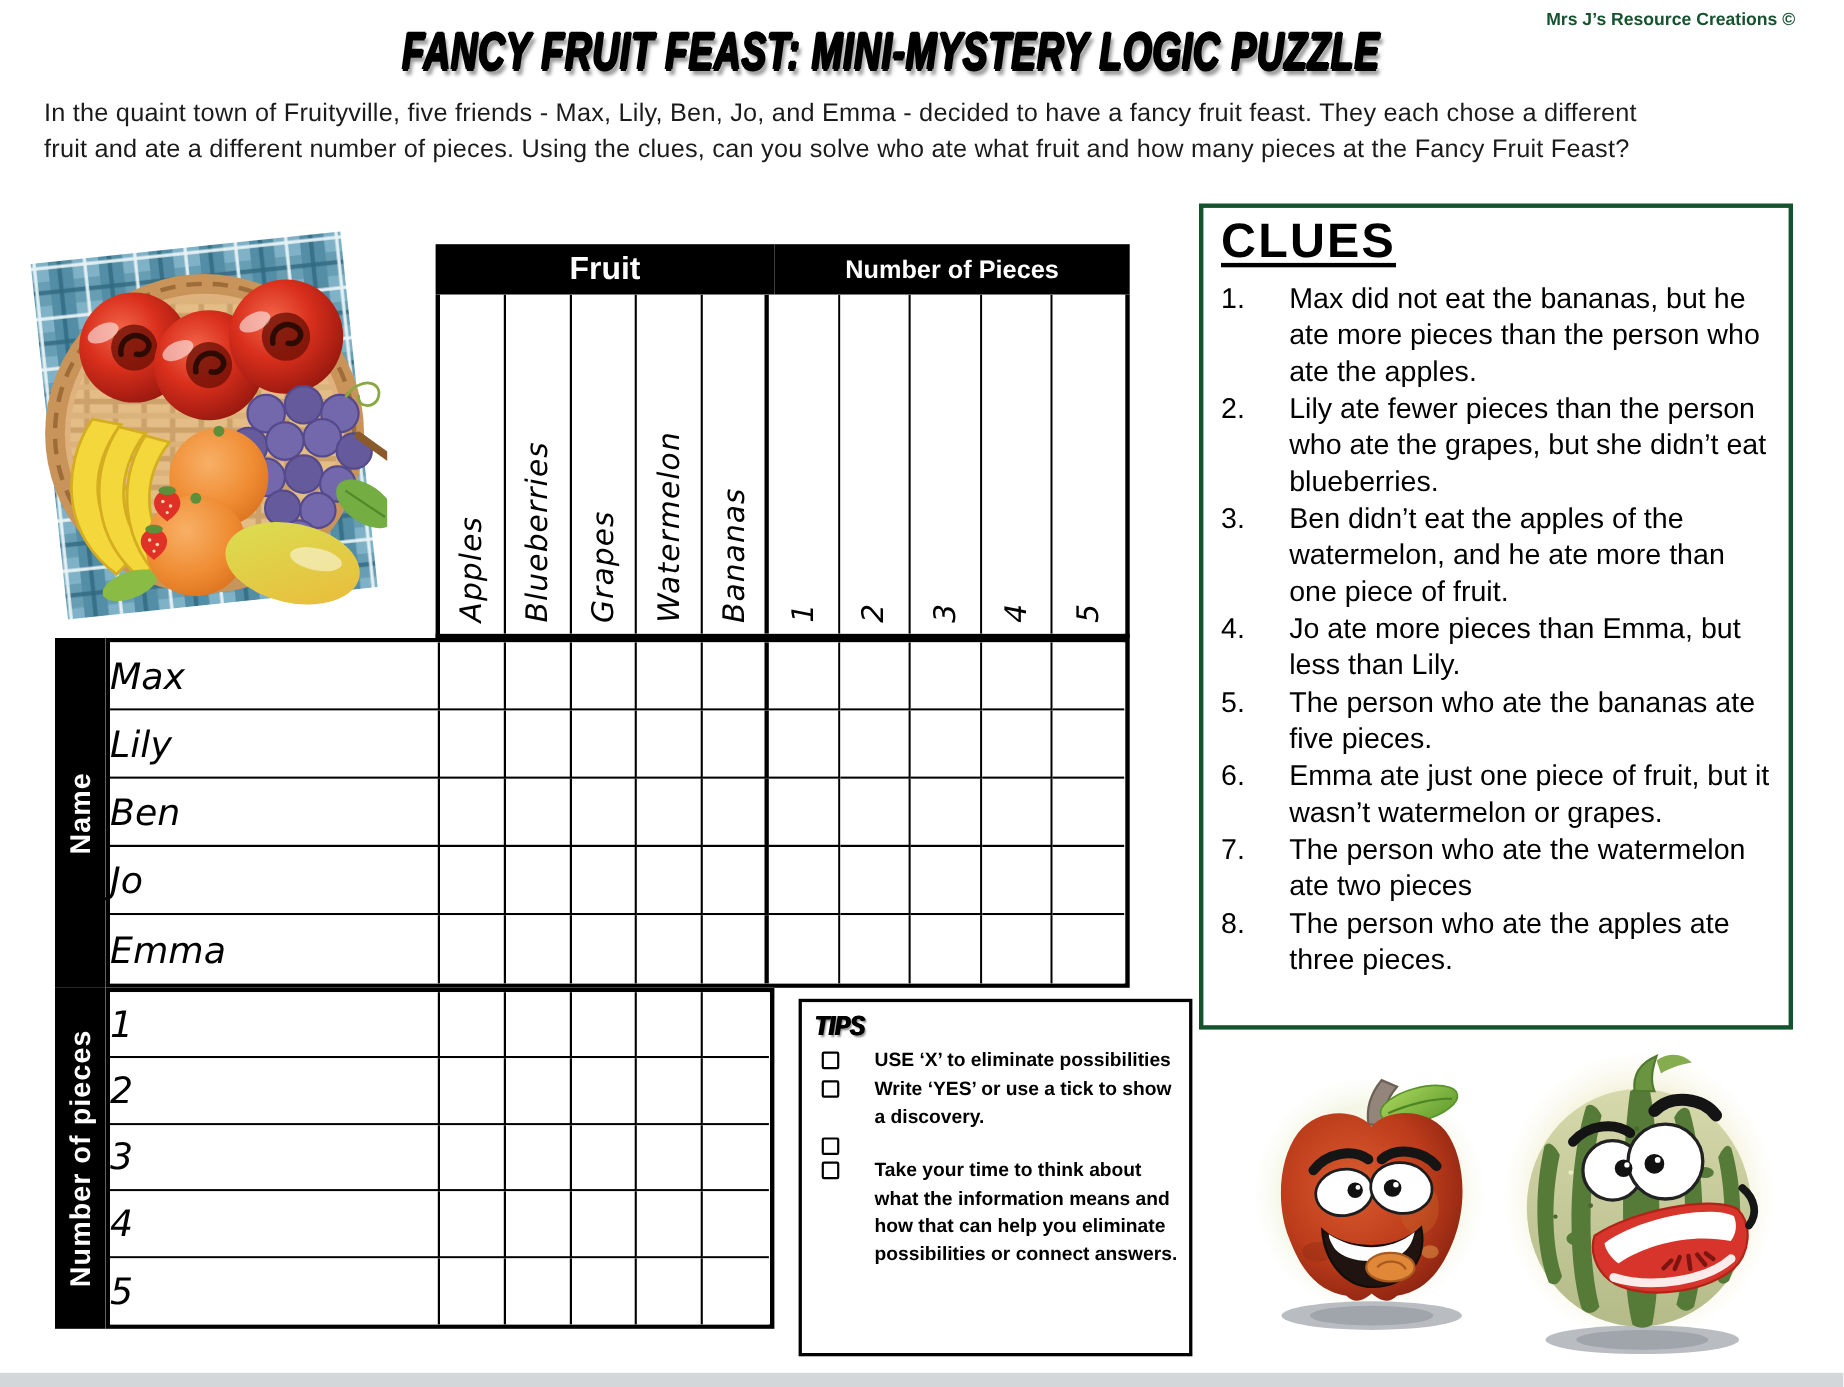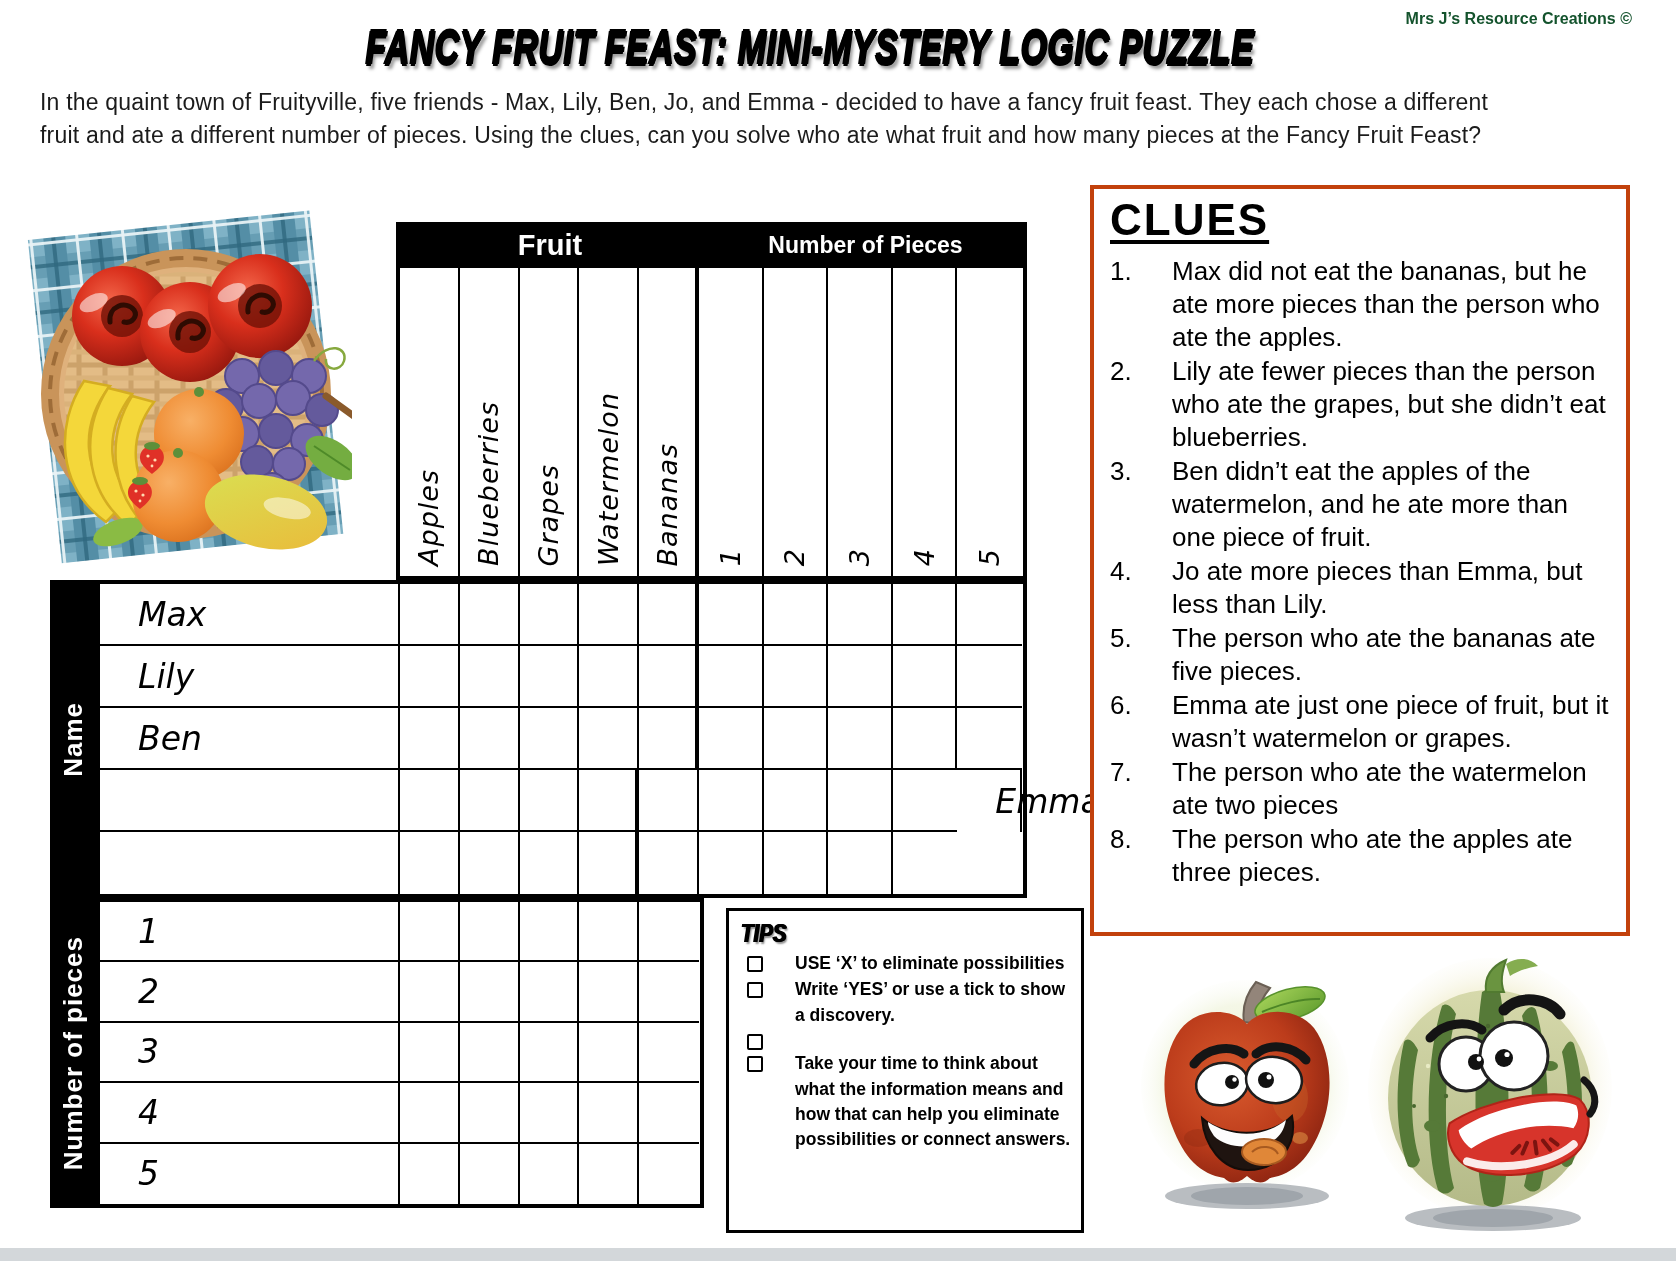--- a/index.html
+++ b/index.html
@@ -42,35 +42,35 @@
   .names-grid{position:absolute;left:96px;top:580px;width:931px;height:318px;background:#fff;
               border:4px solid #000;box-sizing:border-box;display:grid;
               grid-template-columns:300px repeat(5,59.8px) repeat(5,64.6px);grid-auto-rows:1fr;}
   .pieces-grid{position:absolute;left:96px;top:898px;width:608px;height:310px;background:#fff;
                border:4px solid #000;box-sizing:border-box;display:grid;
                grid-template-columns:300px repeat(5,59.8px);grid-auto-rows:1fr;}
   .gcell{border-right:2px solid #000;border-bottom:2px solid #000;box-sizing:border-box;background:#fff;}
   .gcell.thickr{border-right-width:4px;}
   .gcell.rowend{border-right:none;}
   .gcell.lastrow{border-bottom:none;}
-  .rowlabel{display:flex;align-items:center;padding-left:38px;text-align:right;}
+  .rowlabel{display:flex;align-items:center;text-align:right;}
   .rowlab{font-style:italic;font-size:33px;font-family:"DejaVu Sans",sans-serif;}
 
   
   .tips{position:absolute;left:726px;top:908px;width:358px;height:325px;border:3px solid #000;
         box-sizing:border-box;background:#fff;padding:8px 10px 0 12px;}
   .tips-title{display:inline-block;font-size:25px;font-weight:bold;font-style:italic;
               letter-spacing:0;transform:scaleX(.82);transform-origin:0 50%;
               text-shadow:1px 0 #000,-1px 0 #000,2px 2px 2px rgba(0,0,0,.45);margin-bottom:3px;}
   .tip{display:grid;grid-template-columns:54px 1fr;font-weight:bold;font-size:17.5px;
        line-height:1.45;margin-bottom:1px;}
   .chk{width:12px;height:12px;border:2.5px solid #000;border-radius:2px;margin:5px 0 0 6px;}
 
   
-  .clues{position:absolute;left:1090px;top:185px;width:540px;height:751px;border:4px solid #c2410c;
+  .clues{position:absolute;left:1090px;top:185px;width:540px;height:751px;border:4px solid #14532d;
          box-sizing:border-box;background:#fff;padding:6px 8px 0 16px;overflow:hidden;}
   .clues-title{font-size:44px;font-weight:bold;letter-spacing:2px;text-decoration:underline;
                text-decoration-thickness:4px;text-underline-offset:5px;margin:0 0 10px 0;}
   .clue{display:grid;grid-template-columns:62px 1fr;font-size:26px;line-height:1.27;margin-bottom:1px;}
   .clue-num{color:#000;}
 
   .basket-svg{position:absolute;left:14px;top:196px;}
   .apple-svg{position:absolute;left:1140px;top:968px;}
   .melon-svg{position:absolute;left:1368px;top:946px;}
 
@@ -276,20 +276,23 @@
       <div class="gcell"></div>
       <div class="gcell"></div>
       <div class="gcell"></div>
       <div class="gcell"></div>
       <div class="gcell thickr"></div>
       <div class="gcell"></div>
       <div class="gcell"></div>
       <div class="gcell"></div>
       <div class="gcell"></div>
       <div class="gcell rowend"></div>
+      <div class="gcell rowlabel">
+        <span class="rowlab">Jo</span>
+      </div>
       <div class="gcell"></div>
       <div class="gcell"></div>
       <div class="gcell"></div>
       <div class="gcell"></div>
       <div class="gcell thickr"></div>
       <div class="gcell"></div>
       <div class="gcell"></div>
       <div class="gcell"></div>
       <div class="gcell"></div>
       <div class="gcell rowend"></div>

